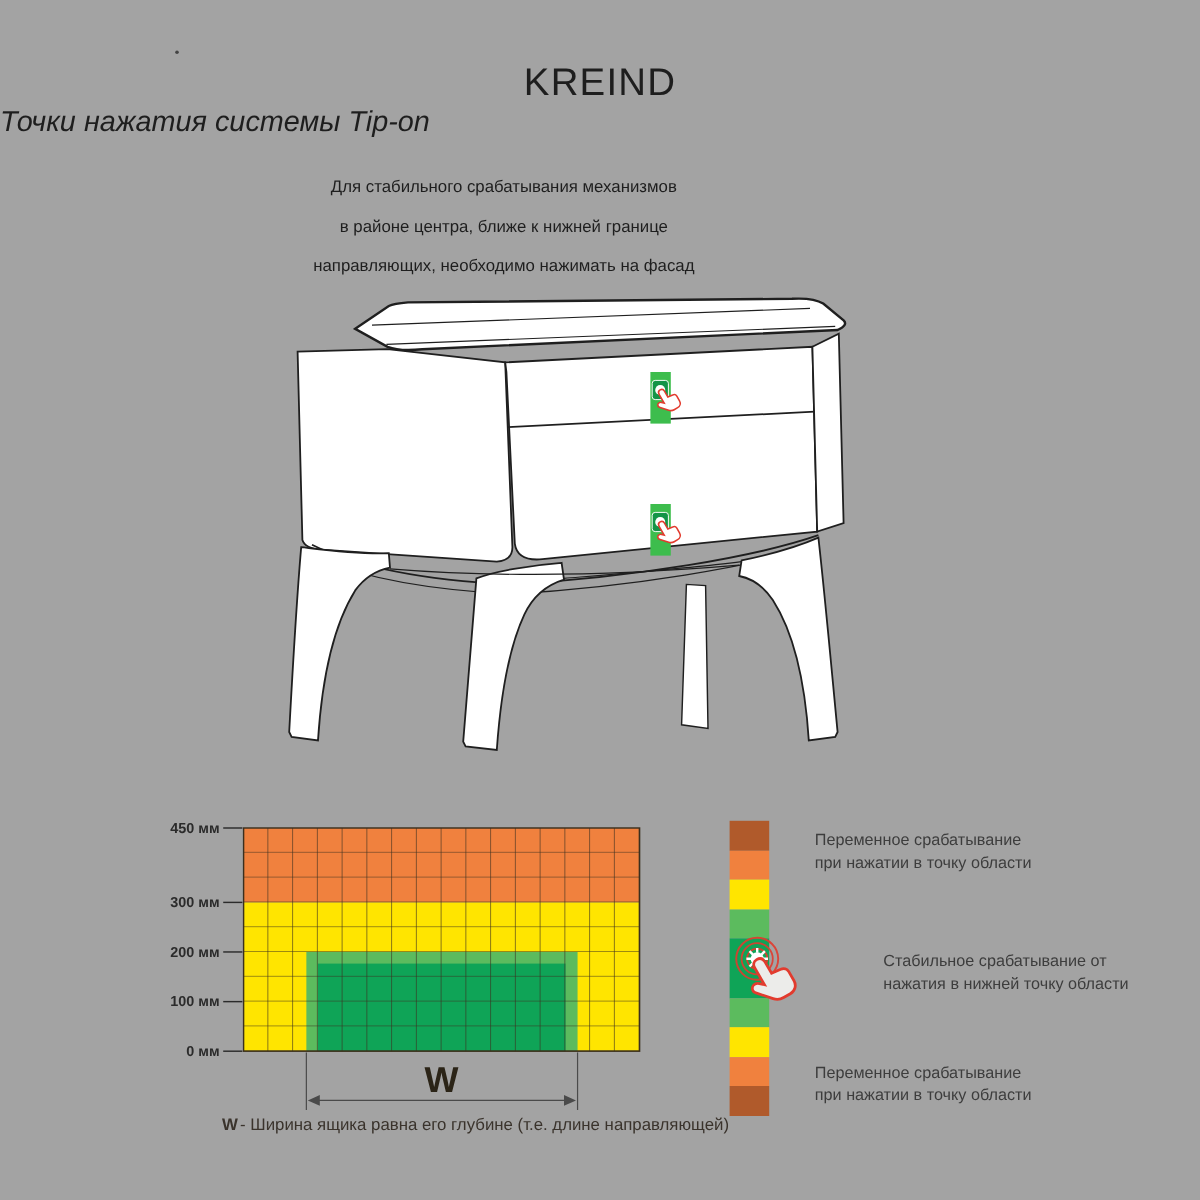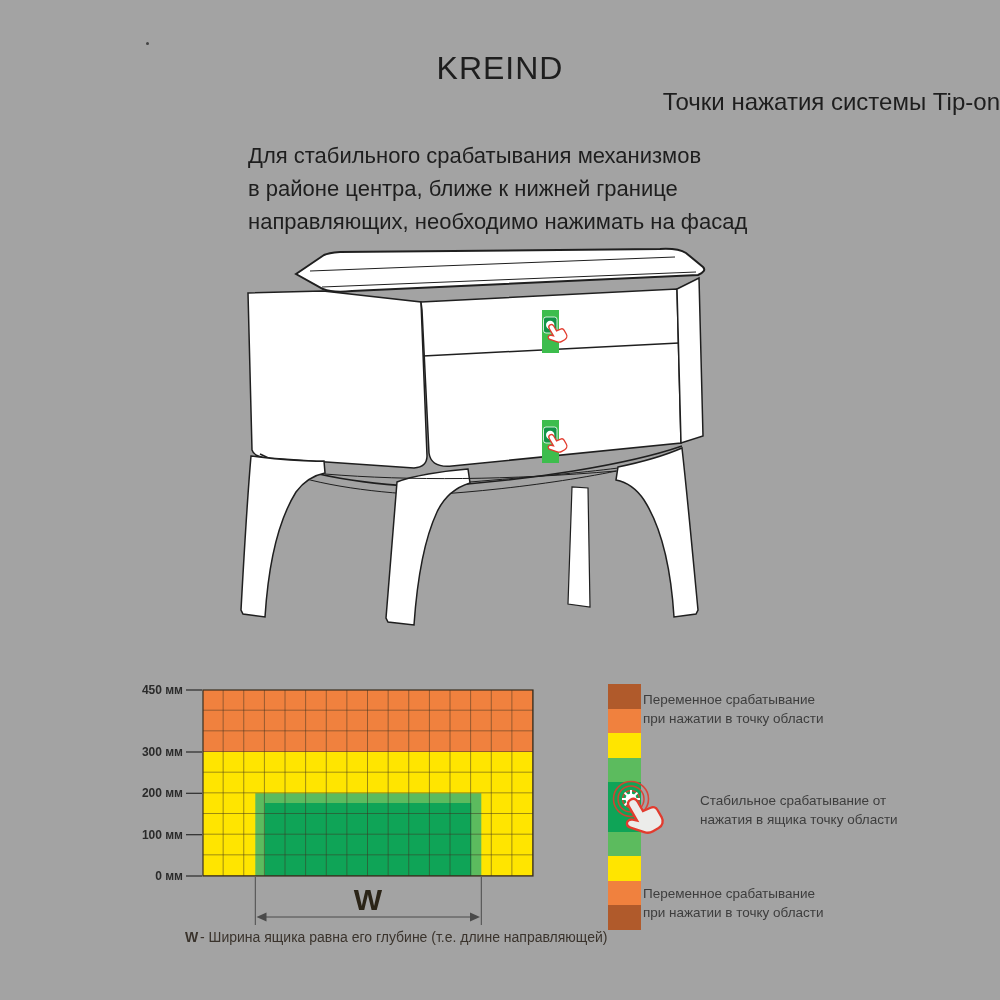--- a/index.html
+++ b/index.html
@@ -5,31 +5,31 @@
   :root{
     --orange:#F0813E; --yellow:#FFE500; --green_light:#5CBB5E; --green_dark:#0FA457;
     --brown:#B05A2B; --line:#3B2F1E; --press_green:#3DBD4D; --press_green_dark:#149447;
     --hand_red:#E23B2E; --text_dark:#1E1E1E; --text_gray:#3D3D3D;
   }
   *{margin:0;padding:0;box-sizing:border-box;}
   html,body{width:1000px;height:1000px;background:#fff;font-family:"Liberation Sans",sans-serif;color:var(--text_dark);}
   .page{position:relative;width:1000px;height:1000px;overflow:hidden;background:#a3a3a3;}
   .dot{position:absolute;left:146px;top:42px;width:3px;height:3px;background:#444;border-radius:50%;}
   .title{position:absolute;left:0;top:50px;width:1000px;text-align:center;font-size:32px;letter-spacing:1px;color:var(--text_dark);}
-  .subtitle{position:absolute;left:0;top:88px;width:1000px;text-align:right;font-size:24px;color:var(--text_dark);}
-  .intro{position:absolute;left:248px;top:139px;font-size:22px;line-height:33px;color:var(--text_dark);}
+  .subtitle{position:absolute;left:0;top:88px;width:1000px;text-align:left;font-size:24px;color:var(--text_dark);font-style:italic;}
+  .intro{position:absolute;left:261px;top:139px;font-size:14px;line-height:33px;color:var(--text_dark);text-align:center;}
   .furniture{position:absolute;left:230px;top:240px;}
   .zones{position:absolute;left:140px;top:680px;}
   .legend-bar{position:absolute;left:608px;top:684px;width:33px;height:246px;display:flex;flex-direction:column;}
   .legend-bar .seg{width:100%;}
   .u1{height:24.6px;} .u2{height:49.2px;}
   .c-brown{background:var(--brown);} .c-orange{background:var(--orange);} .c-yellow{background:var(--yellow);}
   .c-glight{background:var(--green_light);} .c-gdark{background:var(--green_dark);}
   .legend-icon{position:absolute;left:598px;top:766px;}
-  .legend-text{position:absolute;font-size:13.5px;line-height:19px;color:var(--text_gray);}
+  .legend-text{position:absolute;font-size:13.5px;line-height:19px;color:var(--text_gray);margin-left:36px;}
   .lt-top{left:643px;top:690px;}
   .lt-mid{left:700px;top:791px;}
   .lt-bot{left:643px;top:884px;}
   svg text{font-family:"Liberation Sans",sans-serif;}
   .axis-label{font-size:12px;font-weight:bold;fill:#2B2B2B;}
   .w-label{font-size:30px;font-weight:bold;fill:#2B2417;}
   .cap-bold{font-size:14px;font-weight:bold;fill:#3A332C;}
   .cap-rest{font-size:14px;fill:#3A332C;}
 </style>
 </head>
@@ -161,20 +161,20 @@
     <circle cx="33" cy="33" r="5.5" fill="#FFFFFF"></circle>
     <use href="#handp" transform="translate(19,41.5) rotate(-30) scale(2.3)" fill="#ECECEA" stroke="var(--hand_red)" stroke-width="1"></use>
   </svg>
 
   <div class="legend-text lt-top">
     <div>Переменное срабатывание</div>
     <div>при нажатии в точку области</div>
   </div>
   <div class="legend-text lt-mid">
     <div>Стабильное срабатывание от</div>
-    <div>нажатия в ящика точку области</div>
+    <div>нажатия в нижней точку области</div>
   </div>
   <div class="legend-text lt-bot">
     <div>Переменное срабатывание</div>
     <div>при нажатии в точку области</div>
   </div>
 
 </div>
 
 </body></html>

